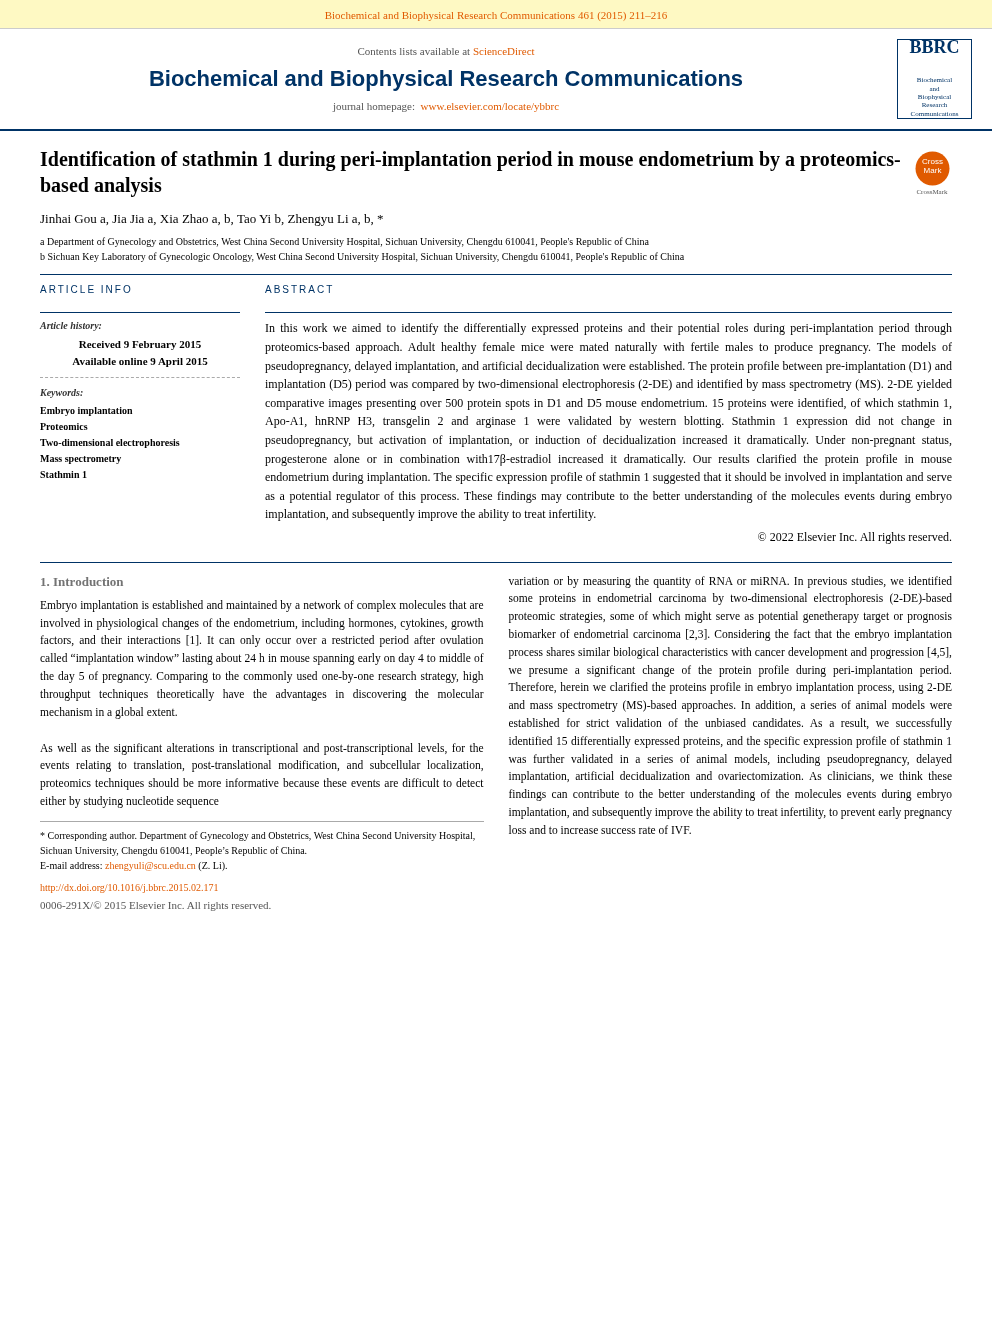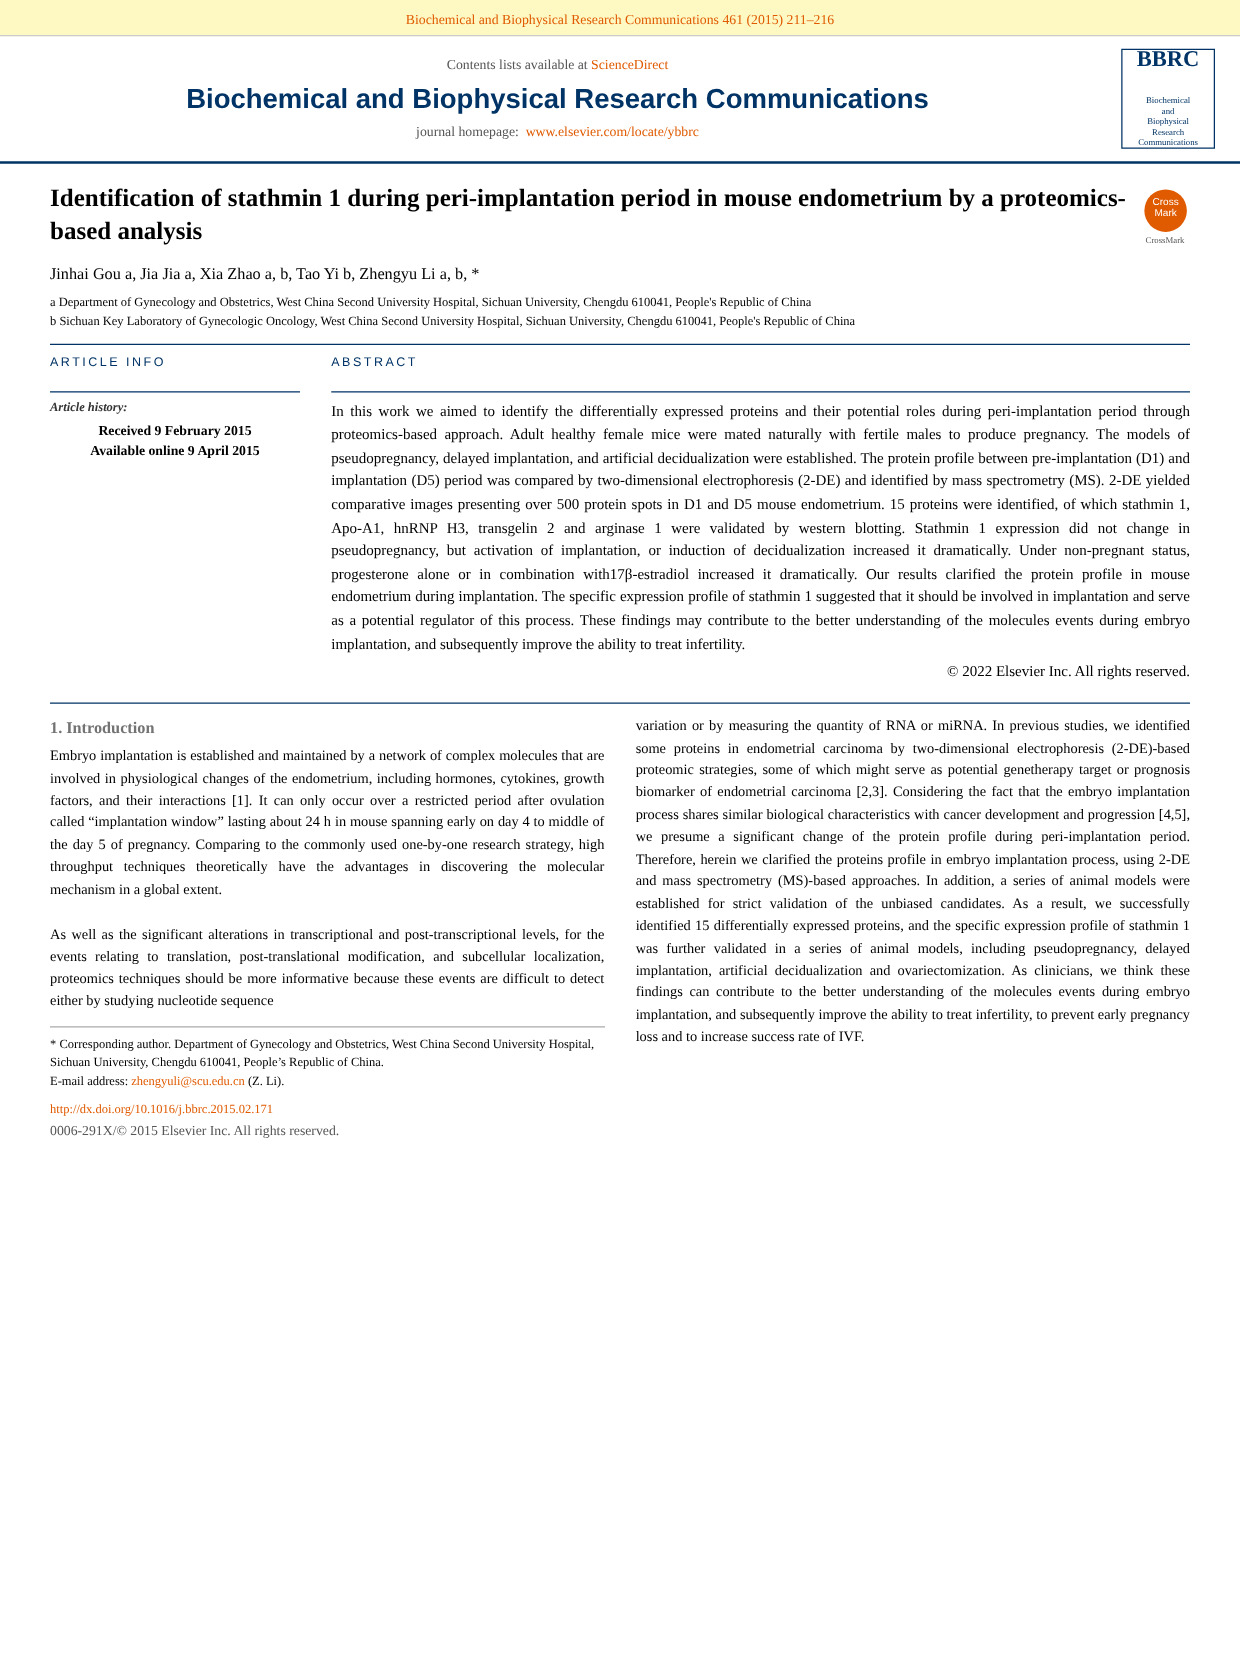--- a/index.html
+++ b/index.html
@@ -345,20 +345,30 @@
 
     <div class="article-info-col">
       <div class="section-label">ARTICLE INFO</div>
 
       <div class="info-subsection">
         <div class="info-label">Article history:</div>
         <div class="info-text">Received 9 February 2015</div>
         <div class="info-text">Available online 9 April 2015</div>
       </div>
 
+      <div class="info-subsection">
+        <div class="keywords-label">Keywords:</div>
+        <div class="keywords-list">
+          <div>Embryo implantation</div>
+          <div>Proteomics</div>
+          <div>Two-dimensional electrophoresis</div>
+          <div>Mass spectrometry</div>
+          <div>Stathmin 1</div>
+        </div>
+      </div>
     </div>
 
     <div class="abstract-col">
       <div class="section-label">ABSTRACT</div>
       <div class="abstract-text">
         <span>In this work we aimed to identify the differentially expressed proteins and their potential roles during peri-implantation period through proteomics-based approach. Adult healthy female mice were mated naturally with fertile males to produce pregnancy. The models of pseudopregnancy, delayed implantation, and artificial decidualization were established. The protein profile between pre-implantation (D1) and implantation (D5) period was compared by two-dimensional electrophoresis (2-DE) and identified by mass spectrometry (MS). 2-DE yielded comparative images presenting over 500 protein spots in D1 and D5 mouse endometrium. 15 proteins were identified, of which stathmin 1, Apo-A1, hnRNP H3, transgelin 2 and arginase 1 were validated by western blotting. Stathmin 1 expression did not change in pseudopregnancy, but activation of implantation, or induction of decidualization increased it dramatically. Under non-pregnant status, progesterone alone or in combination with17β-estradiol increased it dramatically. Our results clarified the protein profile in mouse endometrium during implantation. The specific expression profile of stathmin 1 suggested that it should be involved in implantation and serve as a potential regulator of this process. These findings may contribute to the better understanding of the molecules events during embryo implantation, and subsequently improve the ability to treat infertility.</span>
         <div class="copyright">© 2022 Elsevier Inc. All rights reserved.</div>
       </div>
     </div>
   </div>

